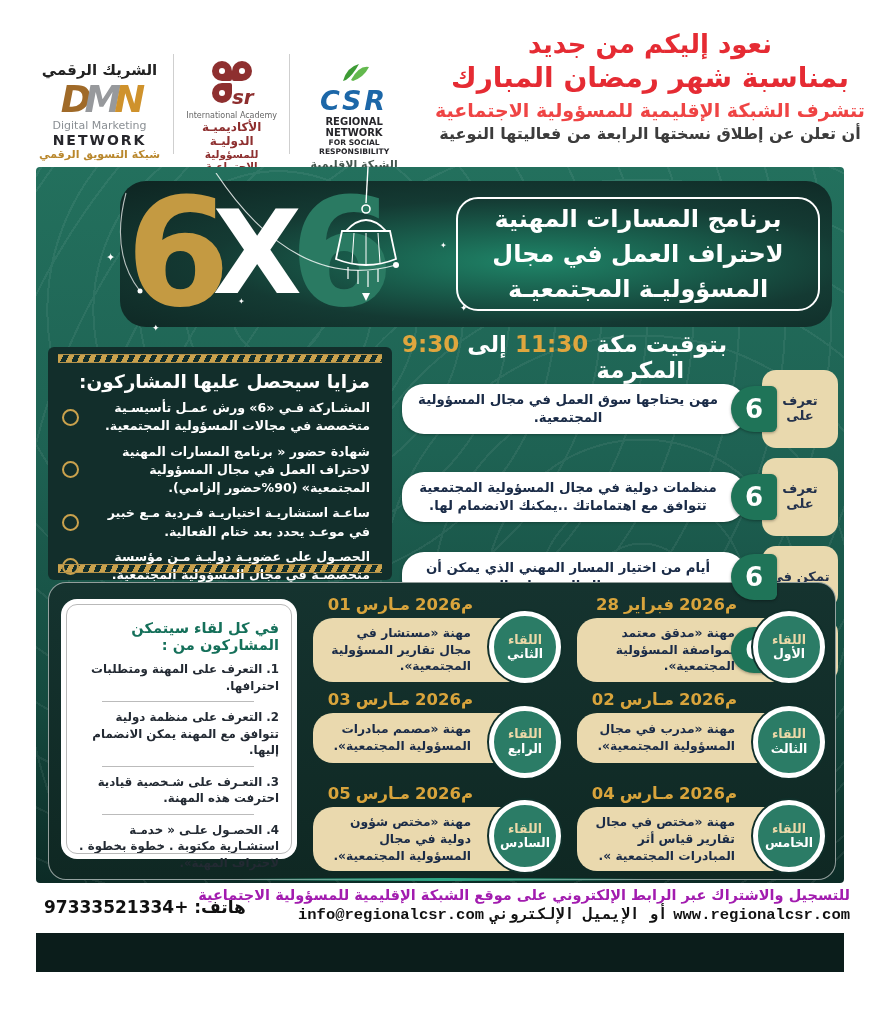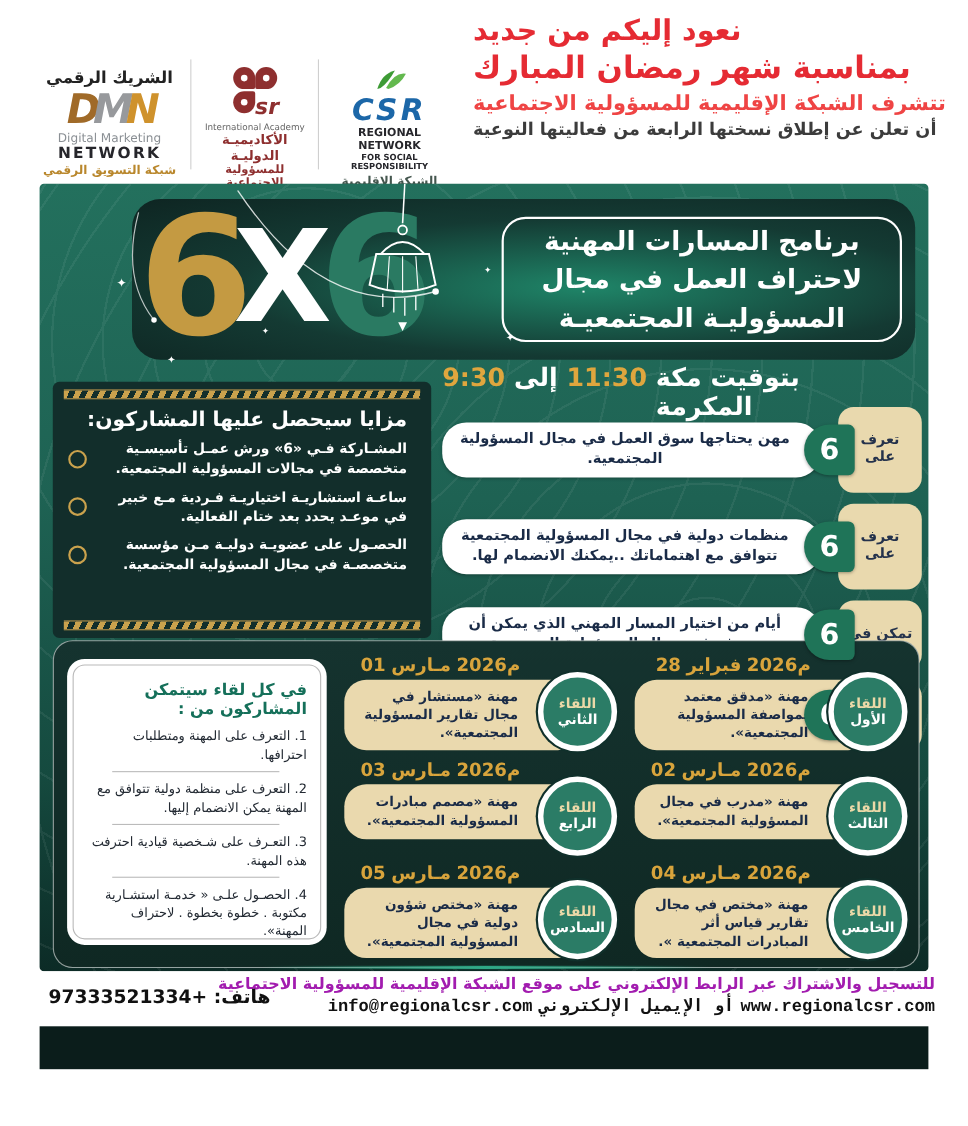--- a/index.html
+++ b/index.html
@@ -1,21 +1,21 @@
 <!DOCTYPE html>
 <html><head>
 <meta charset="utf-8">
 <style>
   html,body{margin:0;padding:0;background:#fff;}
   .page{position:relative;width:880px;height:1024px;background:#ffffff;overflow:hidden;
         font-family:"DejaVu Sans",sans-serif;}
 
   
   .header{position:absolute;top:0;left:0;width:880px;height:167px;background:#fff;}
-  .announce{position:absolute;top:12px;right:10px;width:440px;text-align:left;direction:rtl;}
+  .announce{position:absolute;top:28px;right:10px;width:440px;text-align:center;direction:rtl;}
   .announce .a1{color:#e52b33;font-size:26px;font-weight:bold;line-height:1.25;}
   .announce .a2{color:#e52b33;font-size:28px;font-weight:bold;line-height:1.2;}
   .announce .a3{color:#ef4444;font-size:19px;font-weight:bold;margin-top:5px;}
   .announce .a4{color:#3c3c3c;font-size:16px;font-weight:600;margin-top:3px;}
 
   .logos{position:absolute;top:48px;left:38px;width:368px;height:118px;display:flex;align-items:flex-start;}
   .logo-sep{width:1px;height:100px;background:#cfcfcf;margin:6px 12px 0 12px;}
   .logo{text-align:center;margin-top:13px;}
   .logo-dmn{width:140px;}
   .logo-dmn .ttl{font-size:15px;font-weight:bold;color:#222;direction:rtl;border-bottom:0;margin-bottom:2px;}
@@ -92,21 +92,21 @@
     line-height:1.35;text-align:center;box-shadow:0 1px 3px rgba(0,0,0,.3);}
 
   
   .meet-box{position:absolute;left:12px;top:415px;width:786px;height:296px;border-radius:18px;
     border:1px solid rgba(255,255,255,.55);background:linear-gradient(180deg,#15332f 0%,#0f2823 100%);}
   .meet-glow{position:absolute;bottom:-2px;left:24%;width:52%;height:3px;
     background:linear-gradient(90deg,transparent,#2ea886,transparent);}
   .note-card{position:absolute;left:12px;top:16px;width:236px;height:260px;background:#fff;border-radius:16px;
     outline:1px solid #b9b9b9;outline-offset:-6px;padding:14px 14px 10px 12px;box-sizing:border-box;direction:rtl;}
   .note-card .n-title{color:#15705a;font-size:14.6px;font-weight:bold;text-align:right;margin:6px 4px 8px 0;}
-  .note-item{color:#232a33;font-size:11.8px;font-weight:normal;line-height:1.4;text-align:right;margin:0 4px;}
+  .note-item{color:#232a33;font-size:11.8px;font-weight:bold;line-height:1.4;text-align:right;margin:0 4px;}
   .note-sep{height:1px;background:#bbb;margin:7px auto;width:72%;}
 
   .meet-grid{position:absolute;left:258px;right:10px;top:6px;bottom:6px;display:grid;direction:rtl;
     grid-template-columns:1fr 1fr;grid-template-rows:repeat(3,1fr);column-gap:10px;}
   .meeting{position:relative;padding-top:6px;}
   .m-date{direction:ltr;display:flex;justify-content:flex-end;gap:5px;padding-right:88px;
     color:#d8a43c;font-size:16.5px;font-weight:bold;}
   .m-pill{direction:rtl;margin:4px 34px 0 6px;background:#ead9ae;border-radius:20px;
     padding:7px 56px 7px 12px;min-height:36px;display:flex;align-items:center;
     color:#1a2b47;font-size:12.3px;font-weight:bold;line-height:1.35;text-align:right;}
@@ -227,20 +227,24 @@
 
     <div class="benefits">
       <div class="rope top"></div>
       <div class="rope bot"></div>
       <div class="b-title">مزايا سيحصل عليها المشاركون:</div>
       <div class="benefit">
         <div class="txt">المشـاركة فـي «6» ورش عمـل تأسيسـية متخصصة في مجالات المسؤولية المجتمعية.</div>
         <div class="ring"></div>
       </div>
       <div class="benefit">
+        <div class="txt">شهادة حضور « برنامج المسارات المهنية لاحتراف العمل في مجال المسؤولية المجتمعية» (90%حضور إلزامي).</div>
+        <div class="ring"></div>
+      </div>
+      <div class="benefit">
         <div class="txt">ساعـة استشاريـة اختياريـة فـردية مـع خبير في موعـد يحدد بعد ختام الفعالية.</div>
         <div class="ring"></div>
       </div>
       <div class="benefit">
         <div class="txt">الحصـول على عضويـة دوليـة مـن مؤسسة متخصصـة في مجال المسؤولية المجتمعية.</div>
         <div class="ring"></div>
       </div>
     </div>
 
     <div class="features">

